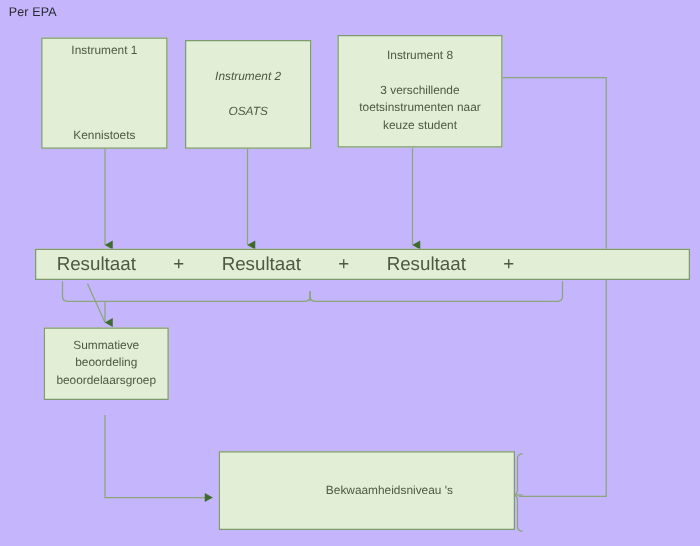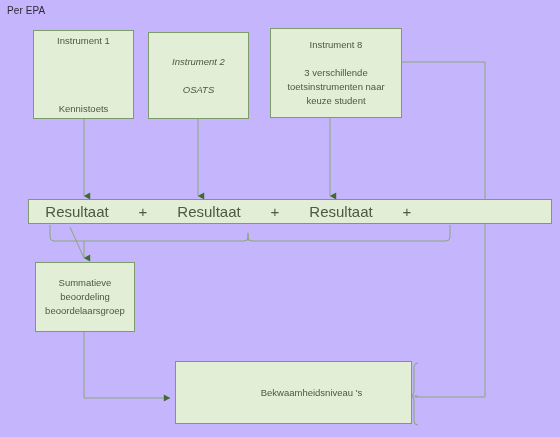--- a/index.html
+++ b/index.html
@@ -68,21 +68,21 @@
   #node-result-bar .seg {
     display: flex;
     align-items: center;
     justify-content: center;
     height: 100%;
   }
   .seg-term { width: 96px; }
   .seg-plus { width: 36px; }
   .seg-wide { width: 120px; }
   
-  #node-summative { left: 35px; top: 262px; width: 100px; height: 70px; }
+  #node-summative { left: 35px; top: 262px; width: 100px; height: 58px; }
   
   #node-competence { left: 175px; top: 361px; width: 237px; height: 63px; padding-left: 36px; }
 </style>
 </head>
 <body>
 
 <div id="canvas">
 
   <div class="caption">Per EPA</div>
 

